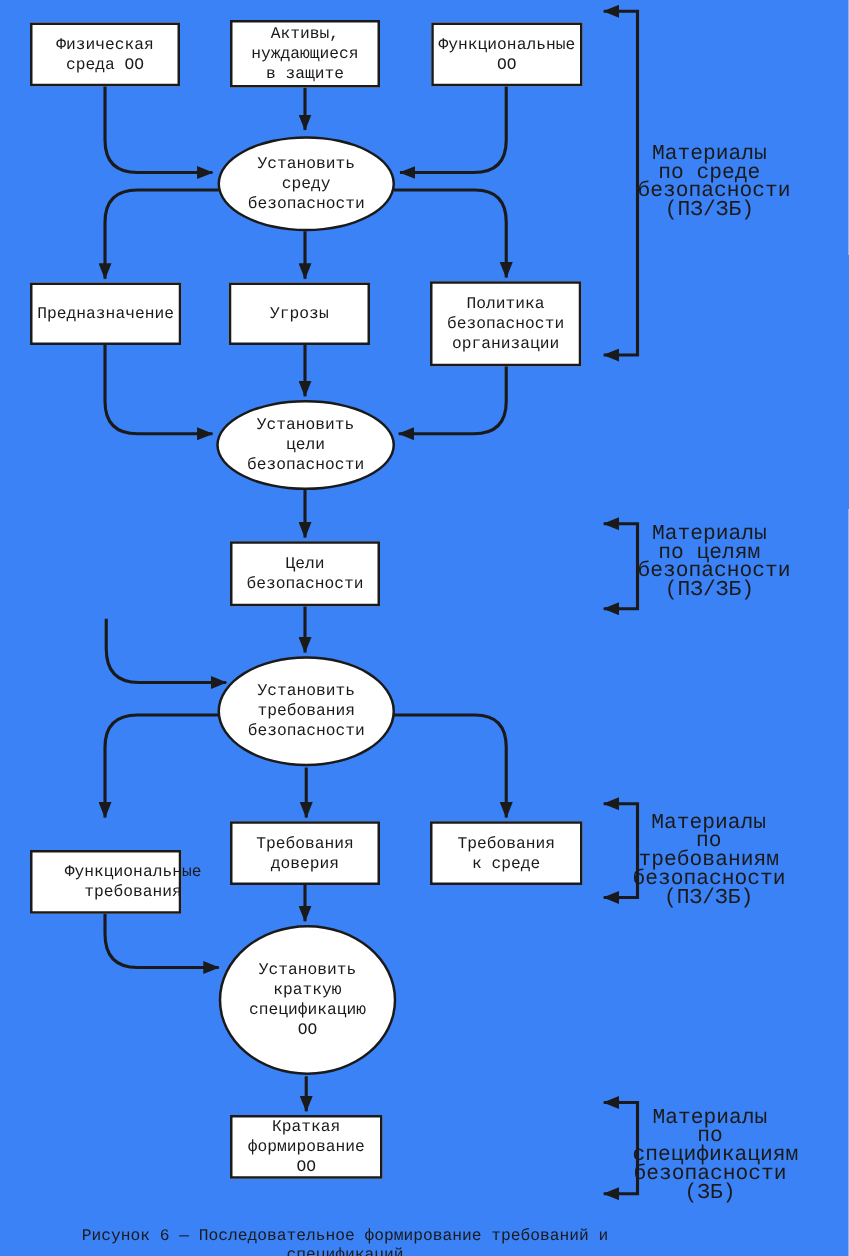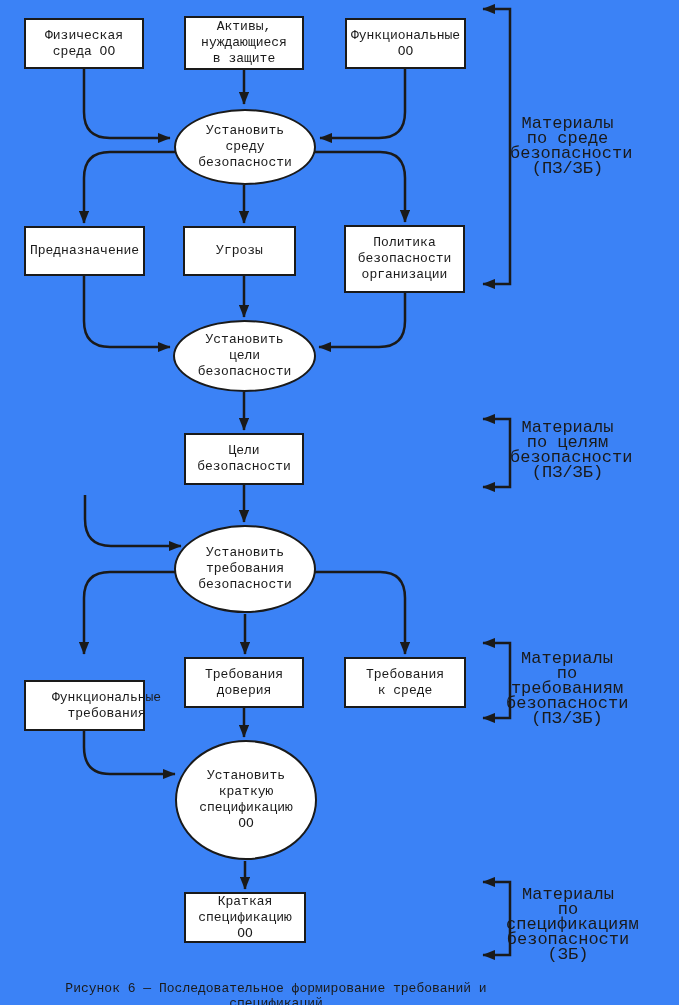--- a/index.html
+++ b/index.html
@@ -173,21 +173,21 @@
 
   <div class="node ellipse" id="e-spec">
     <span>Установить
 краткую
 спецификацию
 ОО</span>
   </div>
 
   <div class="node box" id="b-spec">
     <span>Краткая
-спецификацию
+формирование
 ОО</span>
   </div>
 
   <div class="side-label" id="l-env">Материалы
 по среде
 безопасности
 (ПЗ/ЗБ)</div>
   <div class="side-label" id="l-obj">Материалы
 по целям
 безопасности

